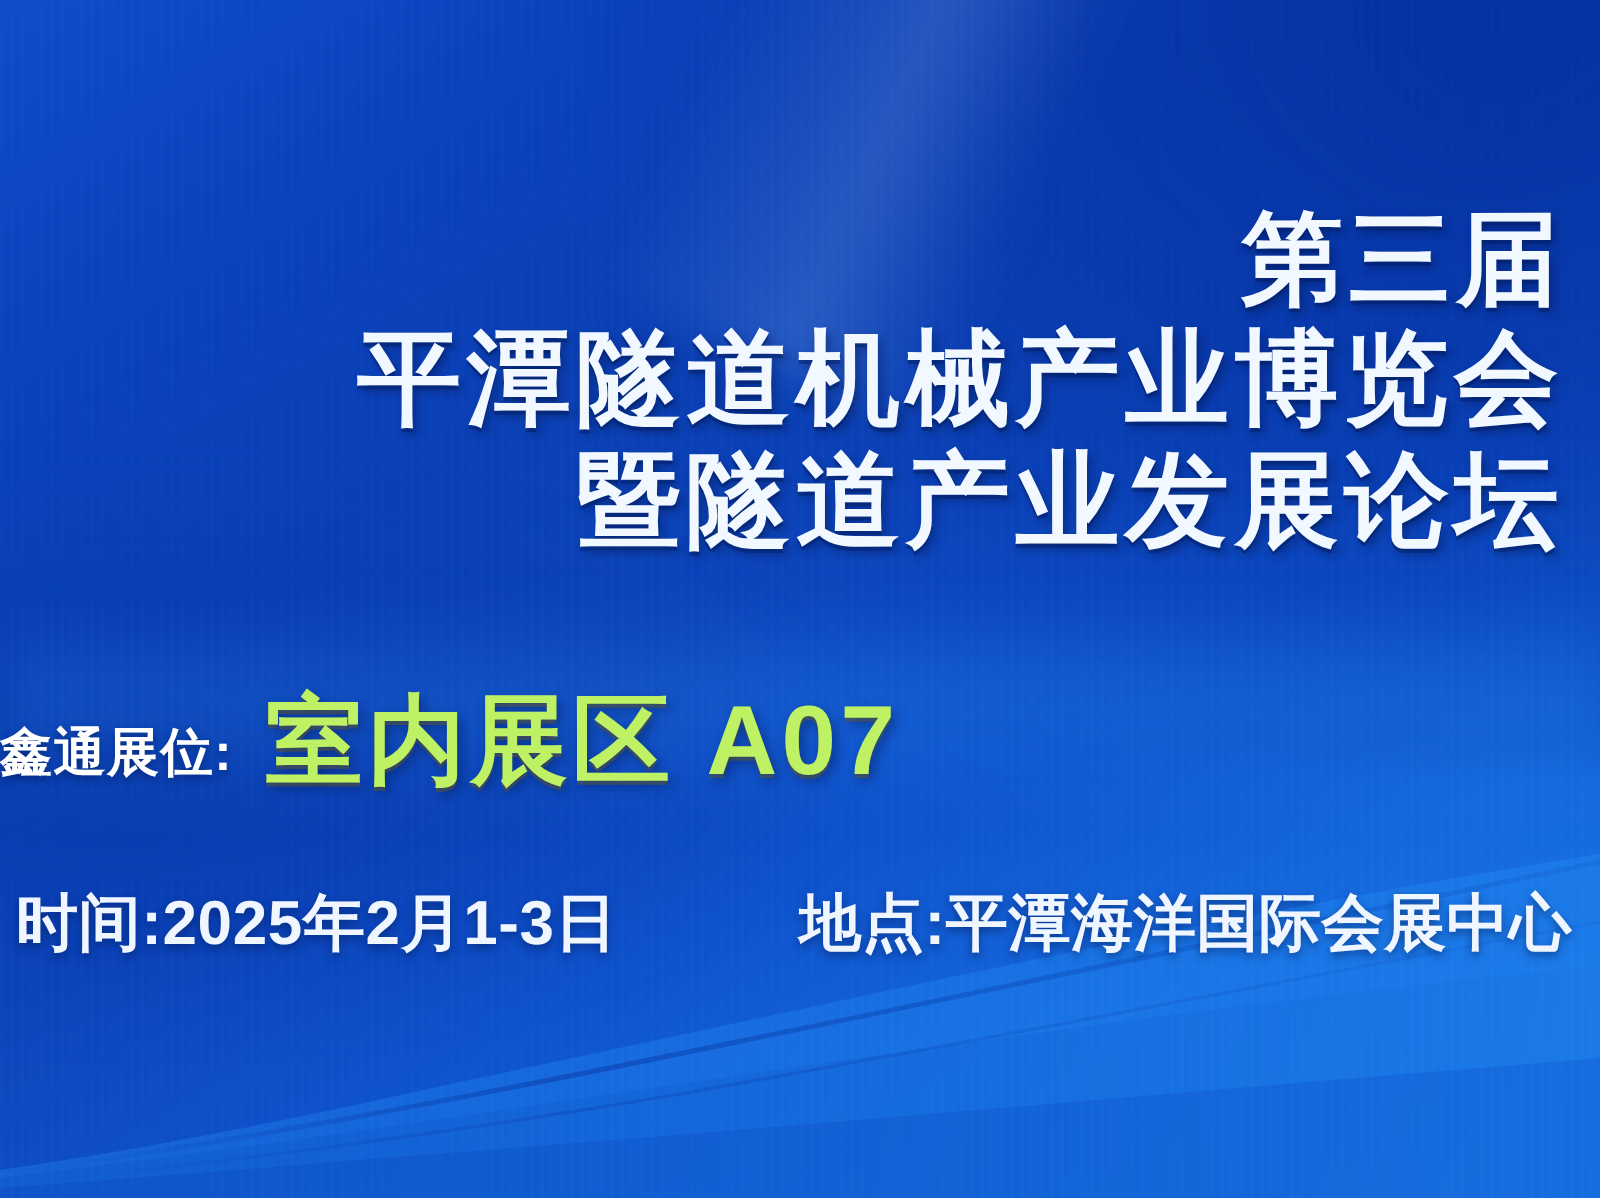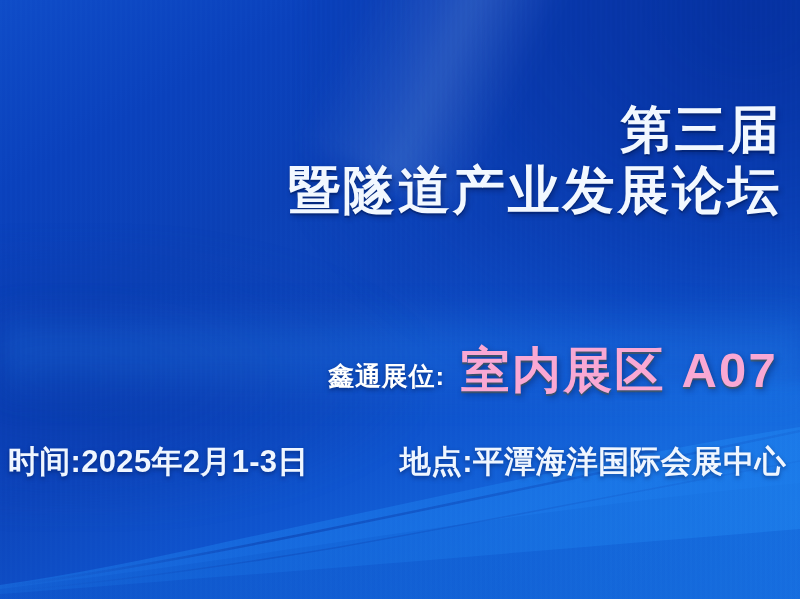--- a/index.html
+++ b/index.html
@@ -160,37 +160,37 @@
   }
 
   
   .booth-row {
     position: absolute;
     left: 0;
     right: 22px;
     top: 338px;
     display: flex;
     align-items: baseline;
-    justify-content: flex-end;
+    justify-content: flex-start;
     white-space: nowrap;
   }
 
   .booth-label {
     color: #ffffff;
     font-size: 26px;
     font-weight: bold;
     letter-spacing: 0.03em;
     text-shadow: 0 2px 4px rgba(2, 22, 78, 0.55);
     margin-right: 16px;
     position: relative;
     top: -2px;
   }
 
   .booth-value {
-    color: #f9a8d4;
+    color: #bef264;
     font-size: 49px;
     font-weight: bold;
     letter-spacing: 0.045em;
     text-shadow:
       0 2px 0 rgba(120, 92, 10, 0.40),
       2px 3px 6px rgba(2, 20, 72, 0.45);
   }
 
   
   .meta-row {
@@ -256,20 +256,21 @@
     <path d="M0,178 C90,166 180,150 300,126 C470,92 650,52 800,22" fill="none" stroke="url(#wvline)" stroke-width="2.5" opacity="0.65"></path>
     <path d="M0,183 C100,174 210,160 340,138 C520,106 680,74 800,52" fill="none" stroke="url(#wvline)" stroke-width="1.6" opacity="0.40"></path>
   </svg>
 
   <div class="texture-vert"></div>
 
   <div class="content">
 
     <div class="title-block">
       <div class="title-line title-line-1">第三届</div>
+      <div class="title-line title-line-2">平潭隧道机械产业博览会</div>
       <div class="title-line title-line-3">暨隧道产业发展论坛</div>
     </div>
 
     <div class="booth-row">
       <span class="booth-label">鑫通展位:</span>
       <span class="booth-value">室内展区 A07</span>
     </div>
 
     <div class="meta-row">
       <span class="meta-item">时间:2025年2月1-3日</span>

